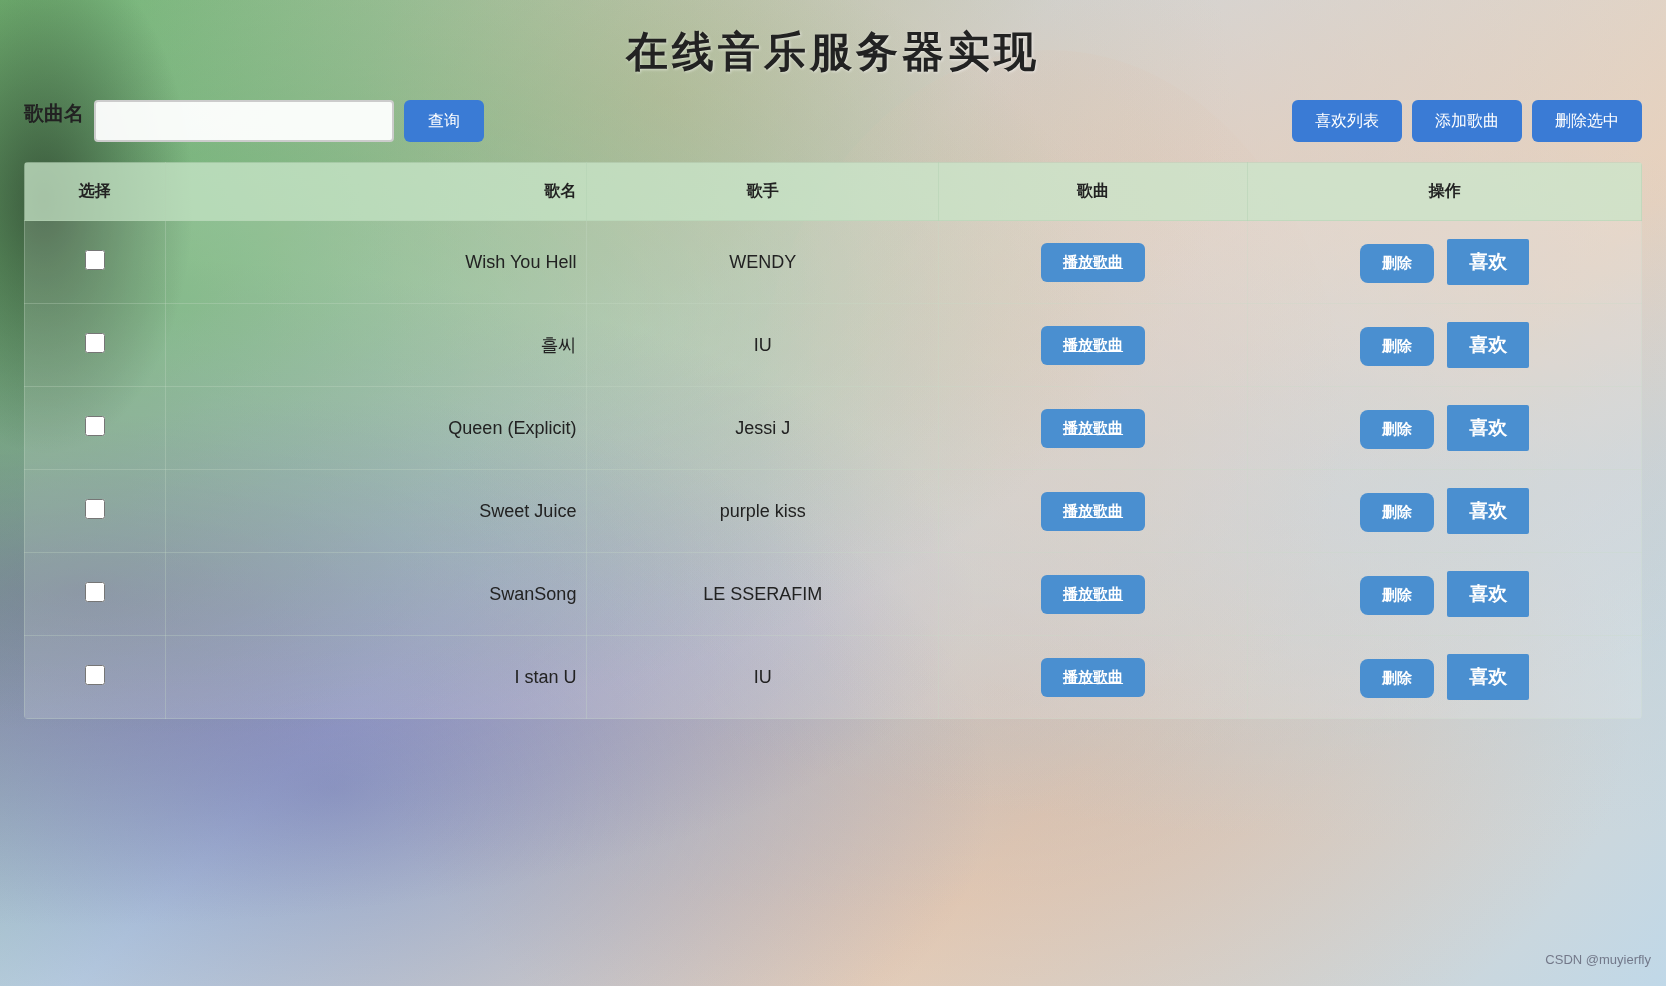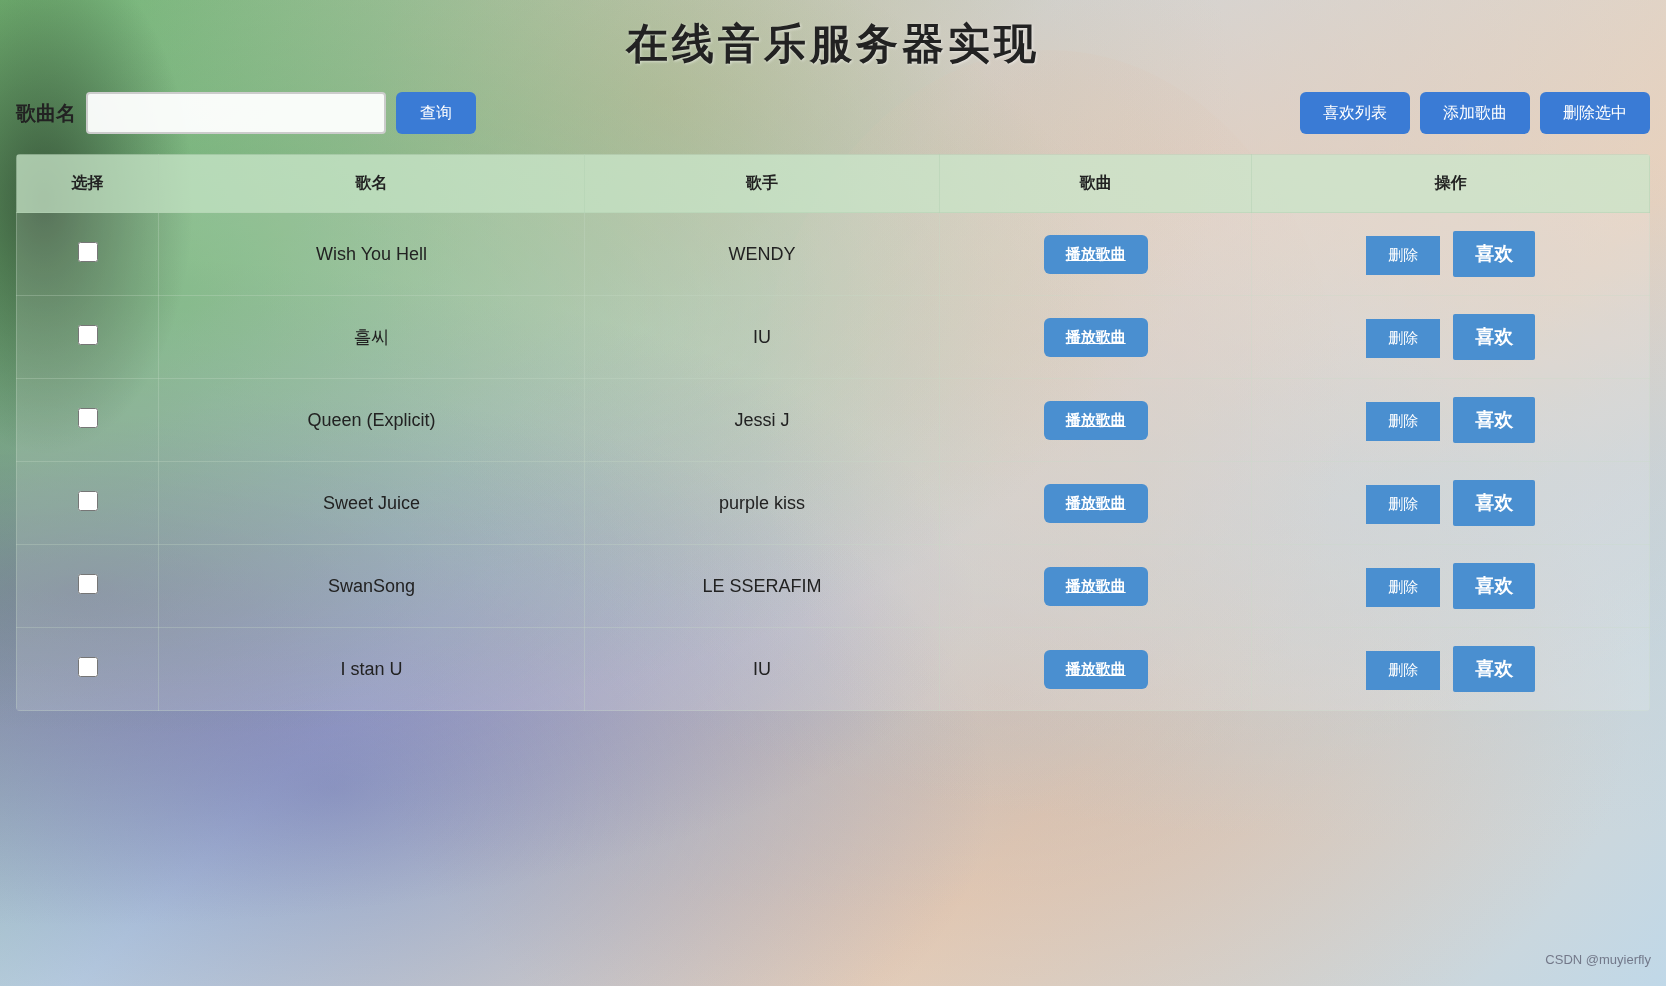--- a/index.html
+++ b/index.html
@@ -46,36 +46,35 @@
       top: 0; left: 0;
       width: 220px;
       height: 500px;
       background: radial-gradient(ellipse at 20% 40%, rgba(20,30,20,0.6) 0%, transparent 60%);
       z-index: 0;
     }
 
     .content {
       position: relative;
       z-index: 1;
-      padding: 16px;
+      padding: 24px;
     }
 
     .page-title {
       text-align: center;
       font-size: 42px;
       font-weight: bold;
       color: #222;
       margin-bottom: 20px;
       letter-spacing: 4px;
       text-shadow: 1px 1px 3px rgba(255,255,255,0.5);
     }
 
     .toolbar {
       display: flex;
-      align-items: center;
       margin-bottom: 20px;
       gap: 10px;
     }
 
     .toolbar-label {
       font-size: 20px;
       font-weight: bold;
       color: #222;
       white-space: nowrap;
     }
@@ -166,26 +165,26 @@
       font-size: 15px;
       padding: 10px 22px;
       cursor: pointer;
       font-weight: bold;
       text-decoration: underline;
     }
 
     .btn-delete {
       background: #4a8fd0;
       border: none;
-      border-radius: 0;
+      border-radius: 8px;
       color: #fff;
       font-size: 15px;
       padding: 10px 22px;
       cursor: pointer;
-      font-weight: normal;
+      font-weight: bold;
       margin-right: 8px;
     }
 
     .btn-like {
       background: #4a8fd0;
       border: none;
       border-radius: 2px;
       color: #fff;
       font-size: 19px;
       padding: 10px 22px;
@@ -201,21 +200,21 @@
       position: fixed;
       bottom: 19px;
       right: 15px;
       font-size: 13px;
       color: rgba(80,80,100,0.7);
       z-index: 2;
     }
 
     
     .col-select { width: 100px; }
-    .col-name { width: 300px; }
+    .col-name { width: 300px; text-align: right; }
     .col-artist { width: 250px; }
     .col-song { width: 220px; }
     .col-action { width: 280px; }
   </style>
 </head>
 <body>
 
 <div class="bg-layer"></div>
 <div class="bg-face"></div>
 <div class="bg-dark-left"></div>

